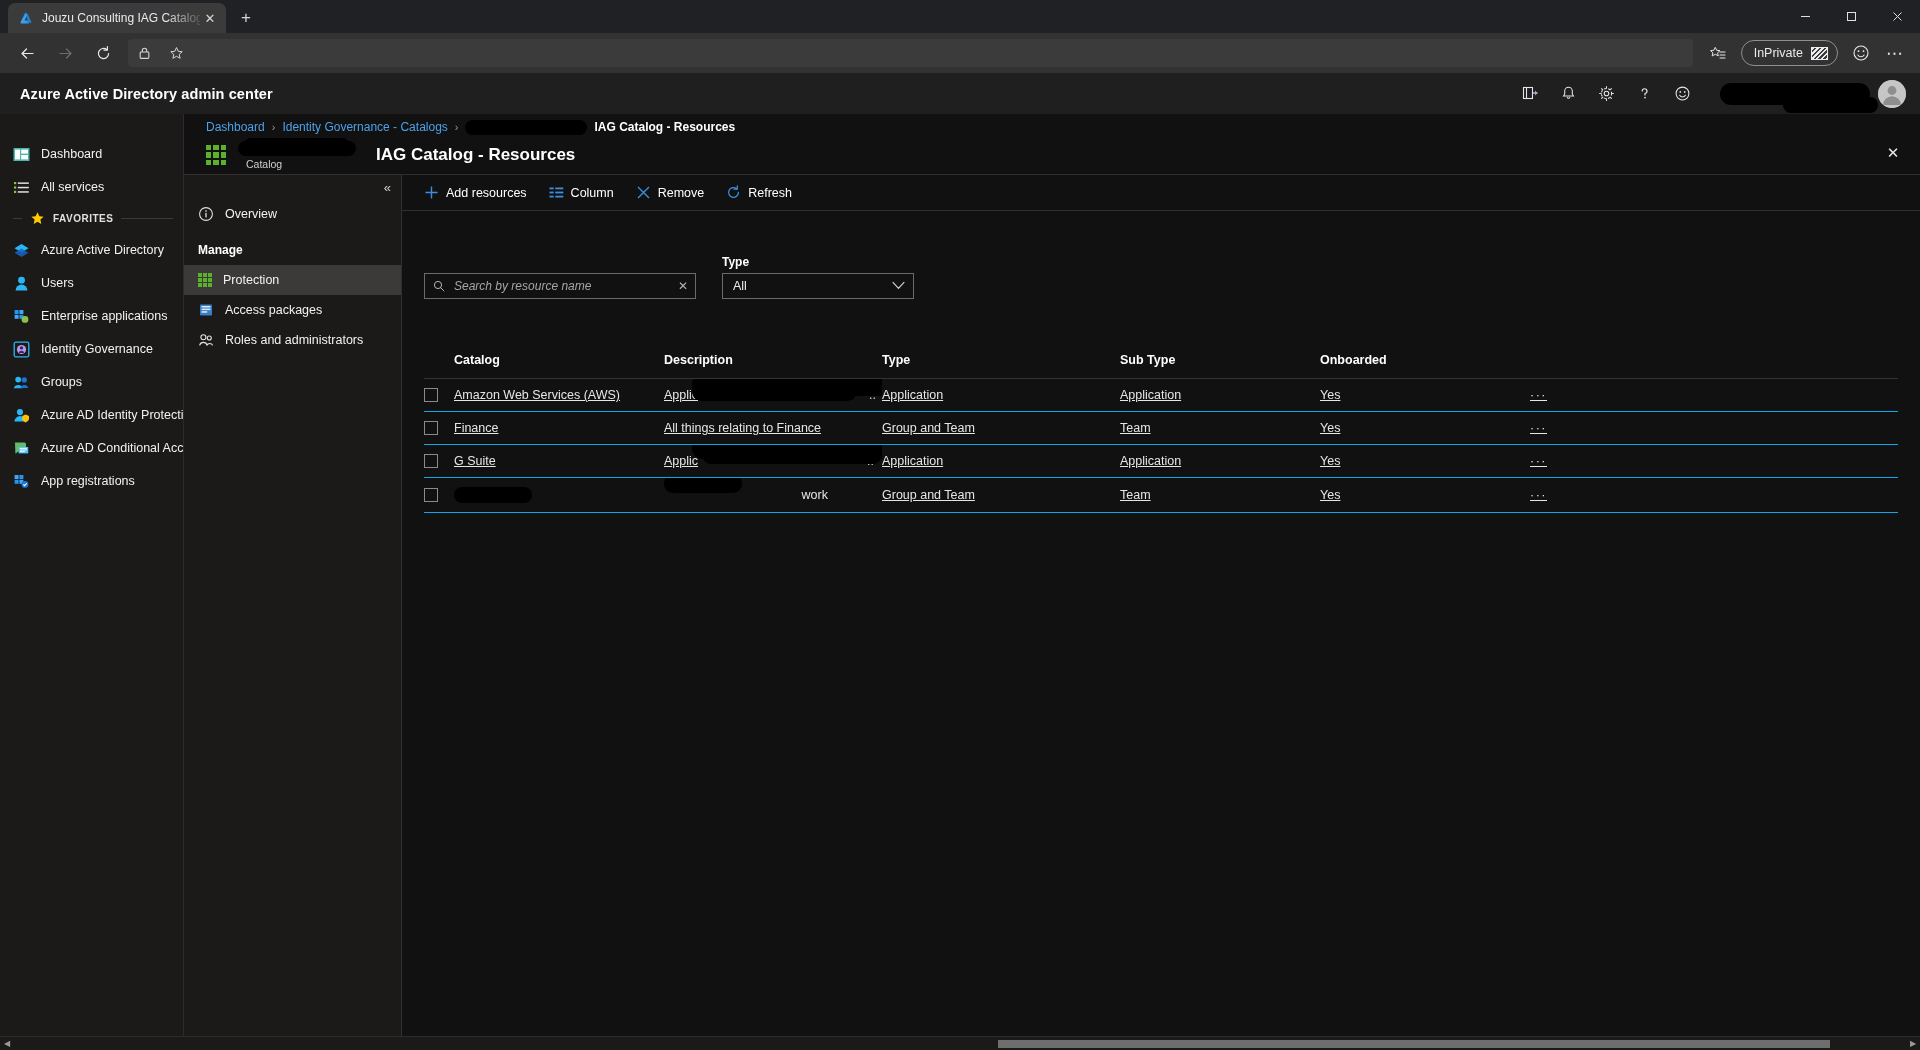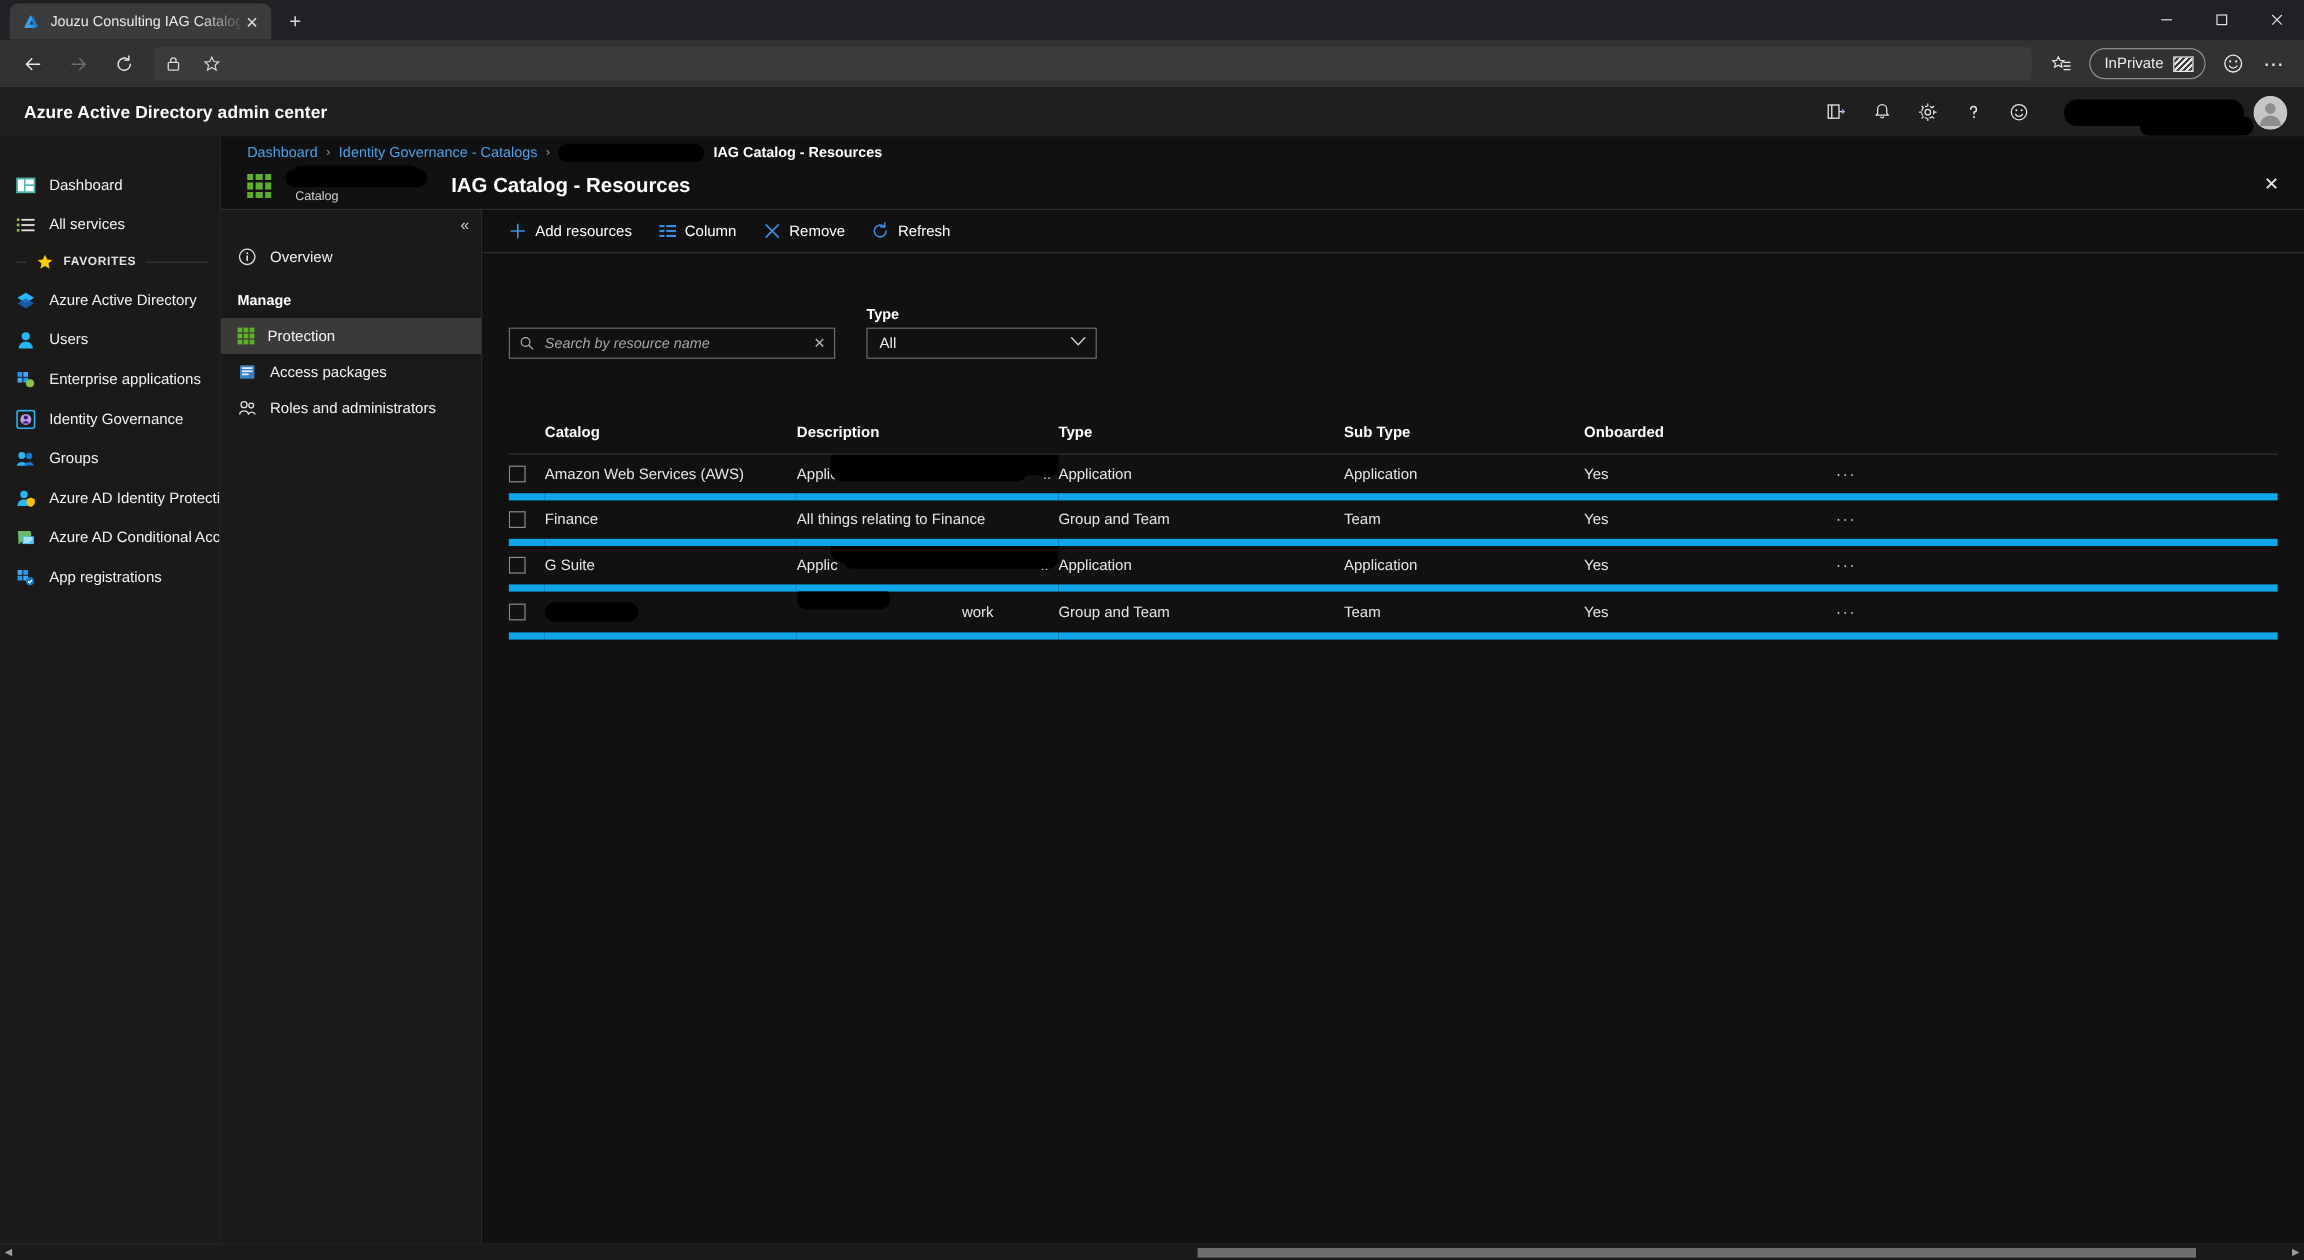--- a/index.html
+++ b/index.html
@@ -372,24 +372,25 @@
     color: #ffffff;
     font-size: 12.5px;
     font-weight: bold;
     padding: 6px 0 11px 0;
     border-bottom: 1px solid #343434;
   }
   table.res td {
     color: #e6e6e6;
     font-size: 12.5px;
     padding: 9px 0;
-    border-bottom: 6px solid #0ea5e9;
+    border-bottom: 1px solid #0ea5e9;
     vertical-align: middle;
     white-space: nowrap;
     overflow: hidden;
+    text-decoration: underline;
   }
   .col-chk { width: 30px; }
   .col-res { width: 210px; }
   .col-desc { width: 218px; }
   .col-type { width: 238px; }
   .col-sub { width: 200px; }
   .col-onb { width: 210px; }
   .col-menu { width: auto; }
   .chk {
     width: 14px; height: 14px;

